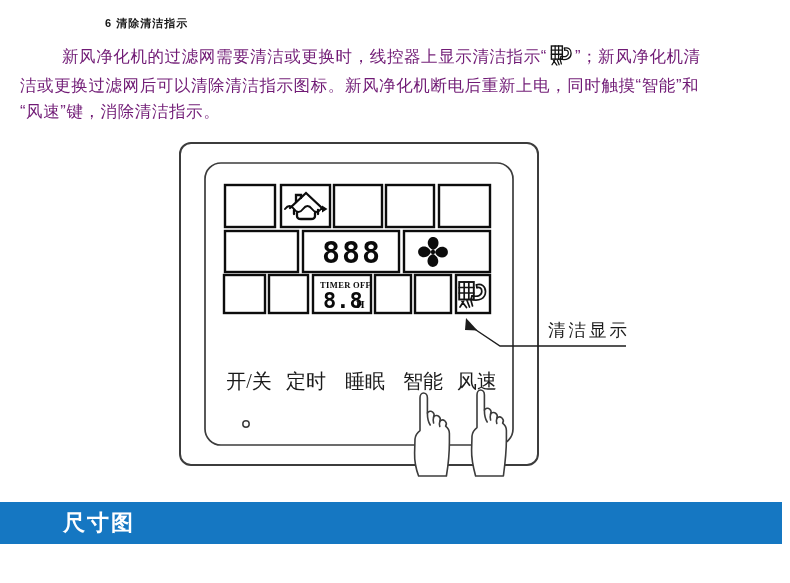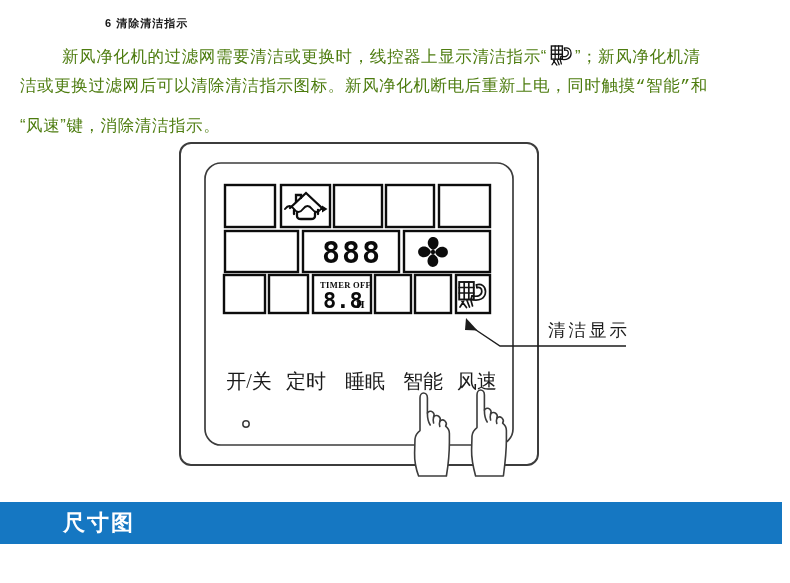--- a/index.html
+++ b/index.html
@@ -5,26 +5,26 @@
   html,body{margin:0;padding:0;background:#ffffff;}
   .page{
     position:relative;width:790px;height:583px;background:#ffffff;overflow:hidden;
     font-family:"Liberation Sans",sans-serif;color:#111;
   }
   .heading{
     position:absolute;left:105px;top:16px;font-size:11px;font-weight:bold;
     color:#161616;letter-spacing:1px;white-space:nowrap;
   }
   .bodyline{
-    position:absolute;font-size:16.5px;color:#4d7c0f;letter-spacing:0.6px;
+    position:absolute;font-size:16.5px;color:#701a75;letter-spacing:0.6px;
     white-space:nowrap;font-weight:500;
   }
   .line1{left:62px;top:43px;}
-  .line2{left:20px;top:75px;font-family:Liberation Mono, monospace;}
-  .line3{left:20px;top:115px;}
+  .line2{left:20px;top:75px;}
+  .line3{left:20px;top:101px;}
   .inline-icon{vertical-align:-5px;margin:0 1px;}
   .figure-svg{position:absolute;left:0;top:130px;}
   .banner{
     position:absolute;left:0;top:502px;width:782px;height:42px;background:#1577c2;
   }
   .banner-label{
     position:absolute;left:63px;top:0;line-height:42px;color:#ffffff;
     font-size:22px;font-weight:bold;letter-spacing:2px;white-space:nowrap;
   }
   .fig-key{font-size:20px;font-family:"Liberation Serif",serif;fill:#1a1a1a;}

